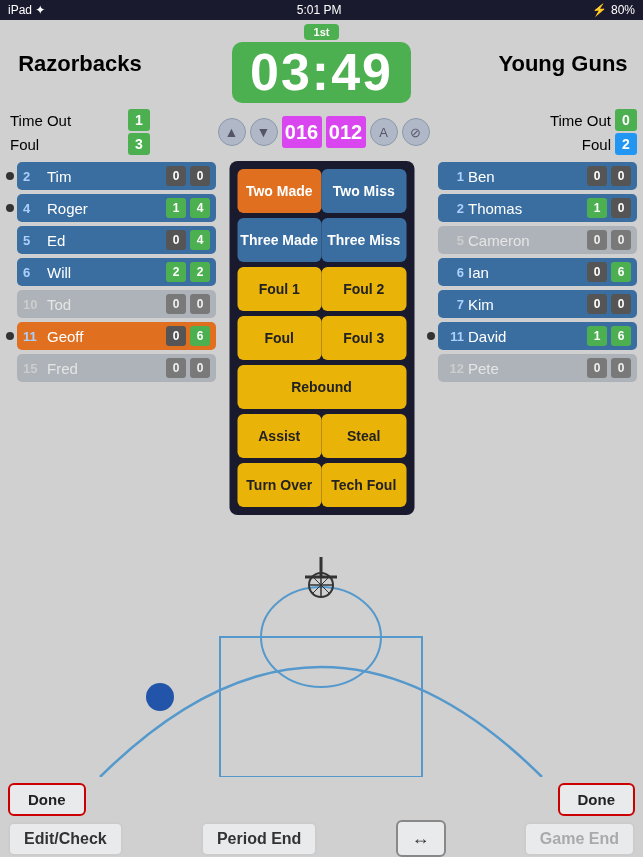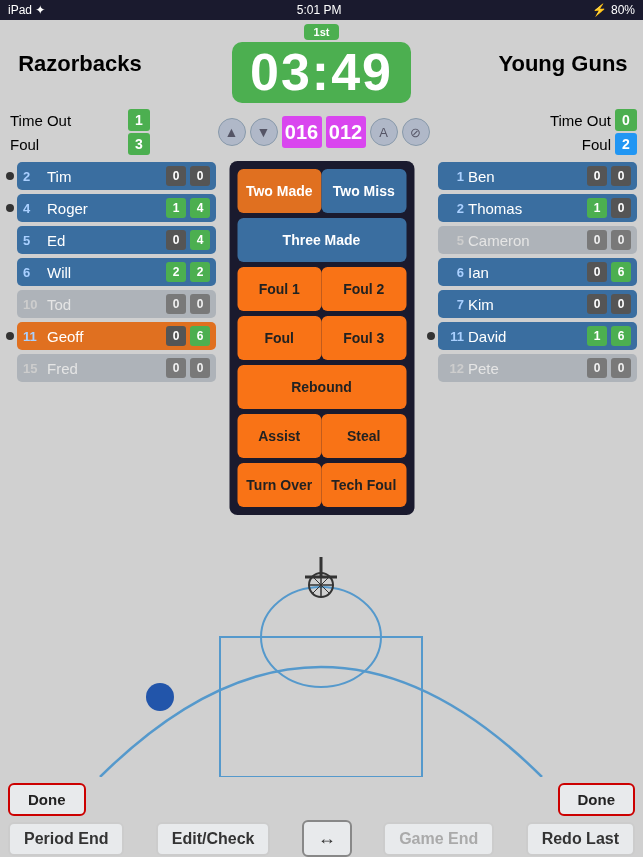--- a/index.html
+++ b/index.html
@@ -277,21 +277,21 @@
       font-weight: 600;
       cursor: pointer;
       display: flex;
       align-items: center;
       justify-content: center;
       text-align: center;
     }
 
     .action-btn.orange { background: #e07020; color: white; }
     .action-btn.blue { background: #3a6ea0; color: white; }
-    .action-btn.light { background: #f97316; color: #222; }
+    .action-btn.light { background: #eab308; color: #222; }
     .action-btn.full { width: 100%; flex: none; }
 
     
     .court-area {
       position: absolute;
       bottom: 80px;
       left: 0;
       right: 0;
       height: 220px;
       overflow: hidden;
@@ -480,20 +480,21 @@
         </div>
       </div>
 
     <div class="action-panel">
       <div class="action-row">
         <button class="action-btn orange">Two Made</button>
         <button class="action-btn blue">Two Miss</button>
       </div>
       <div class="action-row">
         <button class="action-btn blue">Three Made</button>
+        <button class="action-btn blue">Three Miss</button>
       </div>
       <div class="action-row">
         <button class="action-btn light">Foul 1</button>
         <button class="action-btn light">Foul 2</button>
       </div>
       <div class="action-row">
         <button class="action-btn light">Foul</button>
         <button class="action-btn light">Foul 3</button>
       </div>
       <div class="action-row">
@@ -601,21 +602,20 @@
     </svg>
   </div>
 
   <div class="bottom-bar">
     <div class="bottom-row">
       <button class="bottom-btn done-btn">Done</button>
       <div class="spacer"></div>
       <button class="bottom-btn done-btn">Done</button>
     </div>
     <div class="bottom-row">
+      <button class="bottom-btn">Edit/Check</button>
       <button class="bottom-btn">Period End</button>
-      <button class="bottom-btn">Edit/Check</button>
       <button class="bottom-btn swap-btn">↔</button>
       <button class="bottom-btn disabled">Game End</button>
-      <button class="bottom-btn">Redo Last</button>
     </div>
   </div>
 
 </div>
 
 </body></html>

